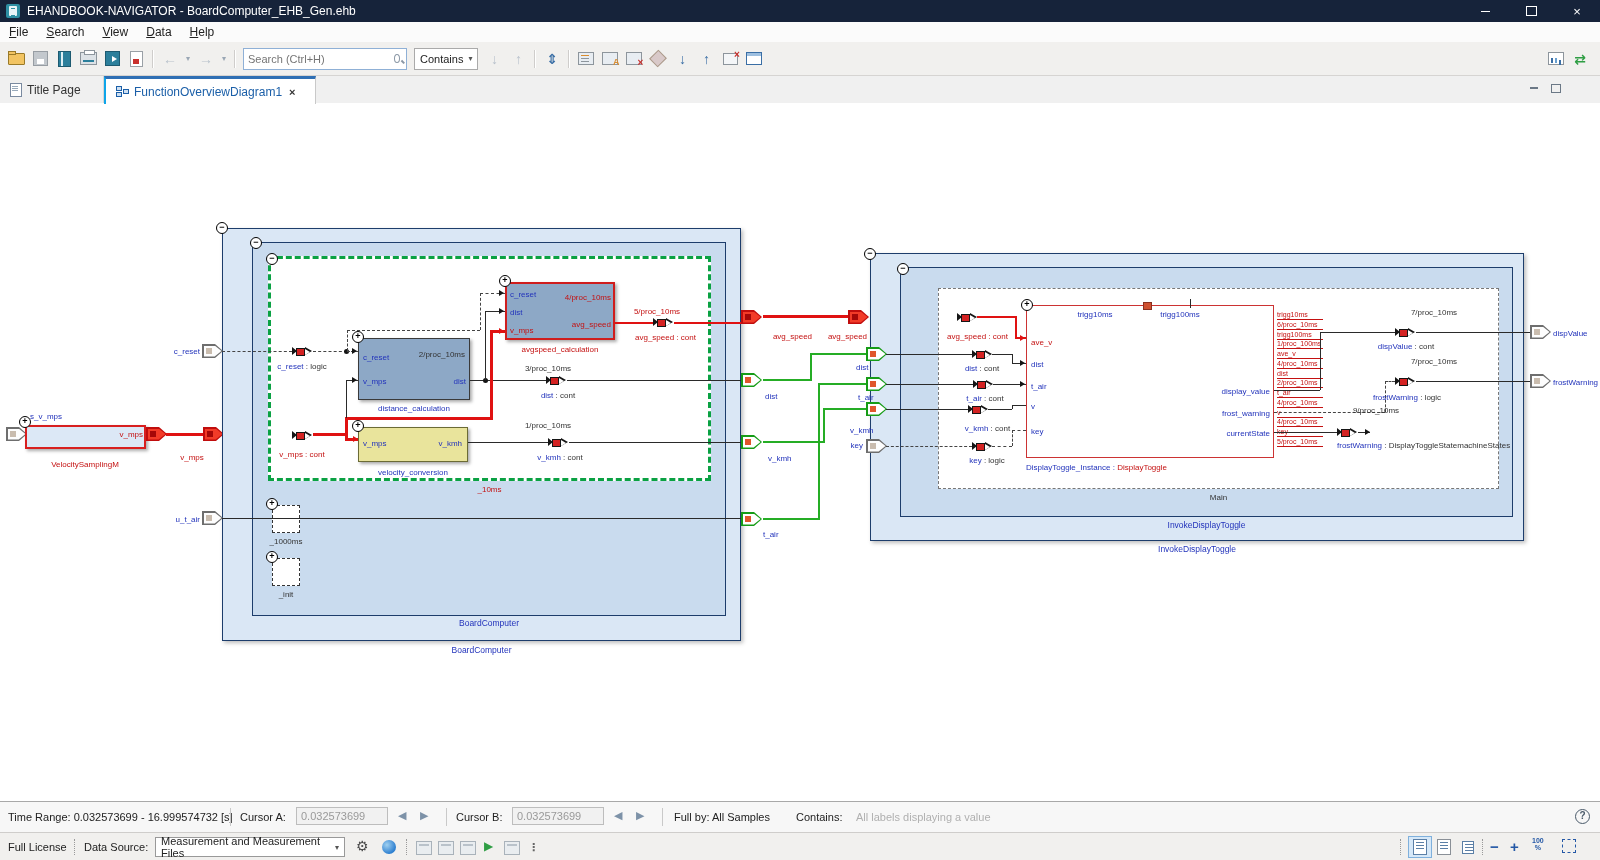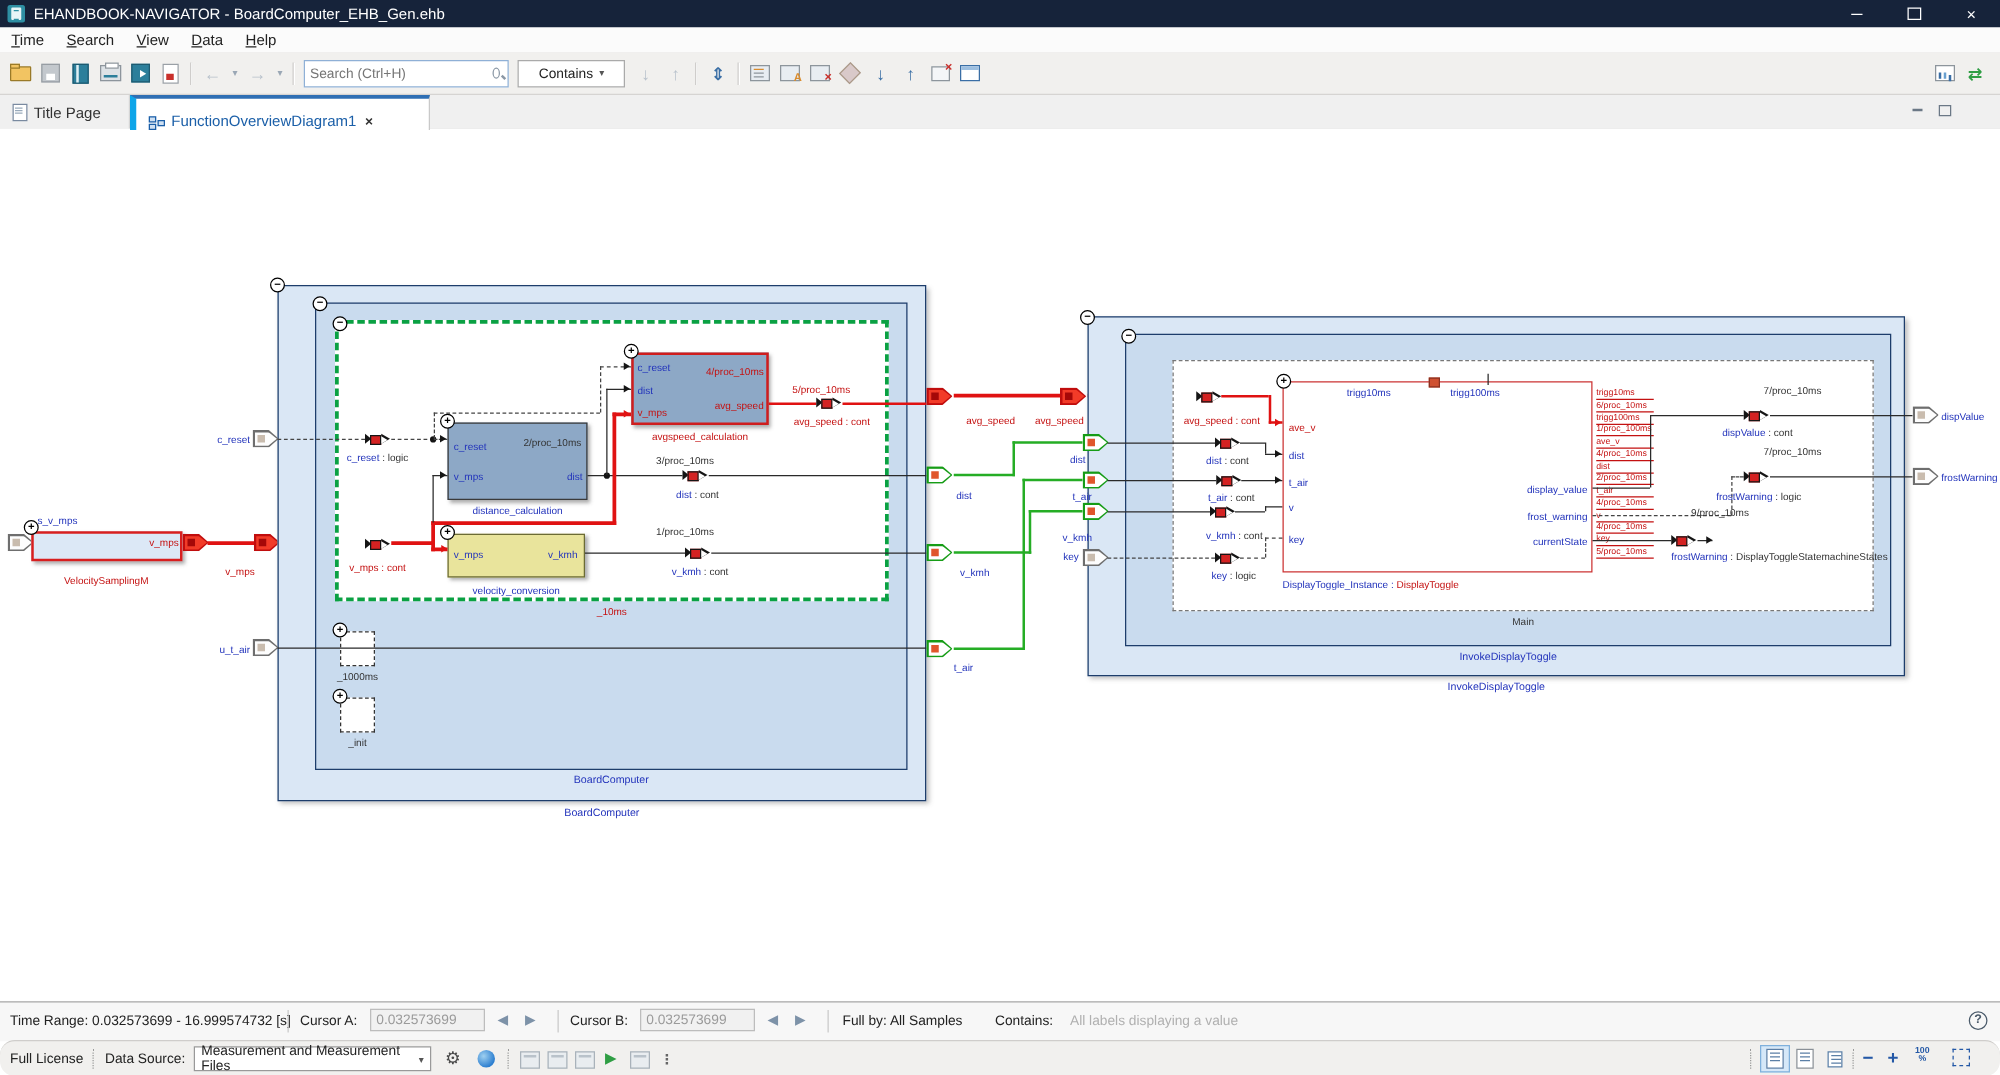--- a/index.html
+++ b/index.html
@@ -23,28 +23,28 @@
   .tsep{width:1px;height:18px;background:#cfcdcb;margin:0 4px;border-right:1px solid #fff;}
   .glyph{font-size:14px;line-height:14px;}
   .gdis{color:#b9c2cc;}
   .gblue{color:#3a6ea5;}
   .caretbtn{width:12px;height:24px;display:flex;align-items:center;justify-content:center;font-size:8px;color:#9aa7b5;}
   #searchbox{width:162px;height:20px;border:1px solid #8fb0d6;background:#fff;display:flex;align-items:center;margin:0 3px;}
   #searchbox input{border:0;outline:none;flex:1;font-size:11px;color:#555;padding:0 4px;background:transparent;font-family:"Liberation Sans",sans-serif;}
   .mag{width:7px;height:7px;border:1.5px solid #8a97a5;border-radius:50%;position:relative;margin-right:6px;}
   .mag:after{content:"";position:absolute;left:6px;top:6px;width:4px;height:1.5px;background:#8a97a5;transform:rotate(45deg);}
   #containsbox{height:20px;border:1px solid #aaa;background:#fff;display:flex;align-items:center;font-size:11px;color:#222;
-    padding:0 16px;margin:0 4px;}
+    padding:0 5px;margin:0 4px;}
   #containsbox .car{font-size:8px;color:#555;margin-left:5px;}
   
   #tabbar{position:absolute;left:0;top:76px;width:1600px;height:27px;background:#f0f0f0;border-bottom:1px solid #c9c9c9;}
   .tab{position:absolute;top:0;height:27px;display:flex;align-items:center;font-size:12px;padding:0 10px;box-sizing:border-box;}
   #tab-title{left:0;width:104px;color:#333;background:#f0f0f0;border-right:1px solid #d5d5d5;}
-  #tab-diagram{left:104px;width:240px;background:#fff;border-top:3px solid #2f6fb4;border-right:1px solid #c9c9c9;border-left:5px solid #0ea5e9;
-    color:#1b5fa8;height:28px;z-index:2;align-items:flex-end;}
+  #tab-diagram{left:104px;width:212px;background:#fff;border-top:3px solid #2f6fb4;border-right:1px solid #c9c9c9;border-left:2px solid #0ea5e9;
+    color:#1b5fa8;height:28px;z-index:2;}
   .doc-ico{width:10px;height:12px;border:1px solid #7a8aa0;background:#fff;margin-right:5px;position:relative;}
   .doc-ico:before{content:"";position:absolute;left:1px;top:2px;width:6px;height:1px;background:#9ab;box-shadow:0 2px 0 #9ab,0 4px 0 #9ab;}
   .diag-ico{width:13px;height:11px;position:relative;margin-right:5px;}
   .diag-ico i{position:absolute;width:4px;height:3px;border:1px solid #1b5fa8;background:#cfe0f2;display:block;}
   .diag-ico i:nth-child(1){left:0;top:0;}
   .diag-ico i:nth-child(2){left:0;top:6px;}
   .diag-ico i:nth-child(3){left:7px;top:3px;}
   .tabclose{margin-left:7px;color:#333;font-size:11px;font-weight:bold;}
   .tabmini{position:absolute;top:5px;width:16px;height:14px;color:#6b7886;display:flex;align-items:center;justify-content:center;}
   
@@ -89,21 +89,21 @@
   #timebar{position:absolute;left:0;top:801px;width:1600px;height:31px;background:#f7f7f7;border-top:1px solid #a8a8a8;
     font-size:11px;color:#222;}
   #timebar .t{position:absolute;top:9px;white-space:nowrap;}
   .vsep{position:absolute;top:6px;width:1px;height:18px;background:#c9c9c9;}
   .cinput{position:absolute;top:5px;height:18px;width:92px;border:1px solid #bdbdbd;background:#f1f1f1;color:#9a9a9a;
     font-size:11px;padding:0 4px;box-sizing:border-box;font-family:"Liberation Sans",sans-serif;}
   .stepbtn{position:absolute;top:7px;font-size:11px;color:#7d92a8;}
   .helpc{position:absolute;left:1575px;top:7px;width:15px;height:15px;border:1.5px solid #4a5a6a;border-radius:50%;
     box-sizing:border-box;text-align:center;font-size:10px;line-height:12px;color:#4a5a6a;font-weight:bold;}
   #statusbar{position:absolute;left:0;top:832px;width:1600px;height:28px;background:#f1f0ee;border-top:1px solid #cfcdcb;
-    font-size:11px;color:#222;border-radius:12px;}
+    font-size:11px;color:#222;}
   #statusbar .t{position:absolute;top:8px;white-space:nowrap;}
   .dsep{position:absolute;top:6px;width:1px;height:16px;border-left:1px dotted #9a9a9a;}
   #dsselect{position:absolute;left:155px;top:4px;width:190px;height:20px;border:1px solid #999;background:#fff;
     display:flex;align-items:center;font-size:11px;padding:0 5px;box-sizing:border-box;justify-content:space-between;}
   .gearg{position:absolute;top:5px;font-size:14px;color:#4a4a4a;}
   .globe{position:absolute;left:382px;top:7px;width:14px;height:14px;border-radius:50%;
     background:radial-gradient(circle at 35% 35%,#9fd0f0,#2d7fd0 70%);}
   .sic{position:absolute;top:8px;width:14px;height:12px;border:1px solid #a9b2ba;background:#e9edf0;}
   .sic:before{content:"";position:absolute;left:2px;top:2px;right:2px;height:2px;background:#b9c2ca;}
   .layoutbtn{position:absolute;top:3px;width:22px;height:20px;border:1px solid transparent;display:flex;align-items:center;justify-content:center;}
@@ -124,21 +124,21 @@
   <div class="winbtn">
       <span class="bar"></span>
     </div>
   <div class="winbtn">
       <span class="sq"></span>
     </div>
   <div class="winbtn">×</div>
 </div>
 
 <div id="menubar">
-  <span class="menuitem">Time</span>
+  <span class="menuitem">File</span>
   <span class="menuitem">Search</span>
   <span class="menuitem">View</span>
   <span class="menuitem">Data</span>
   <span class="menuitem">Help</span>
 </div>
 
 <div id="toolbar">
   <div class="tbtn">
       <span style="width:15px;height:10px;background:#f2c462;border:1px solid #9a7a28;border-radius:1px;position:relative">
         <span style="position:absolute;left:-1px;top:-3px;width:6px;height:2px;background:#f2c462;border:1px solid #9a7a28"></span>

